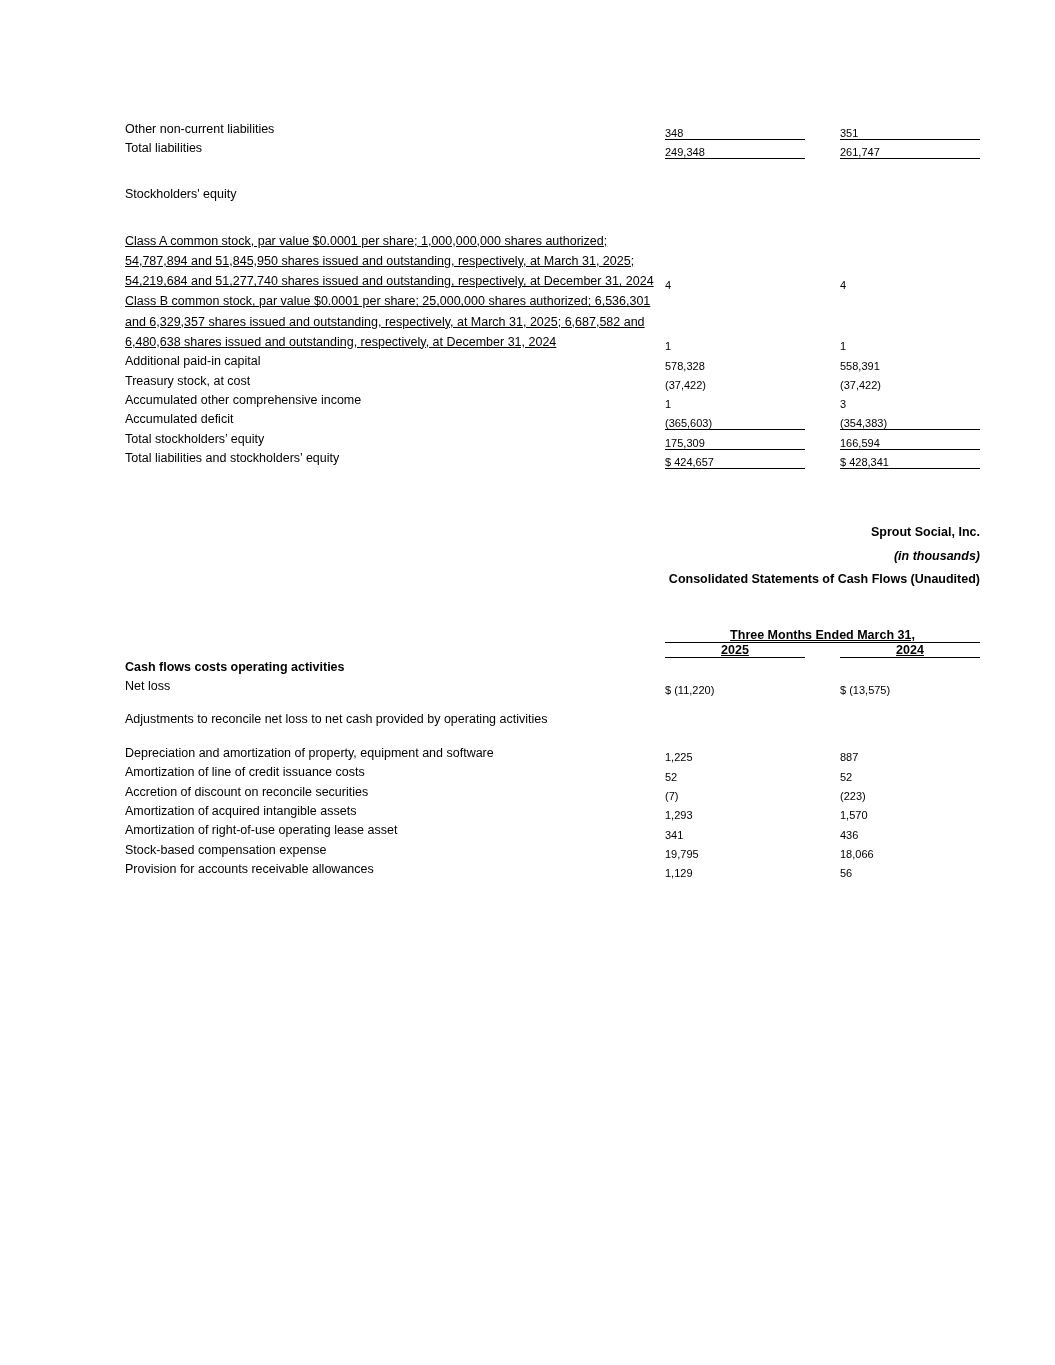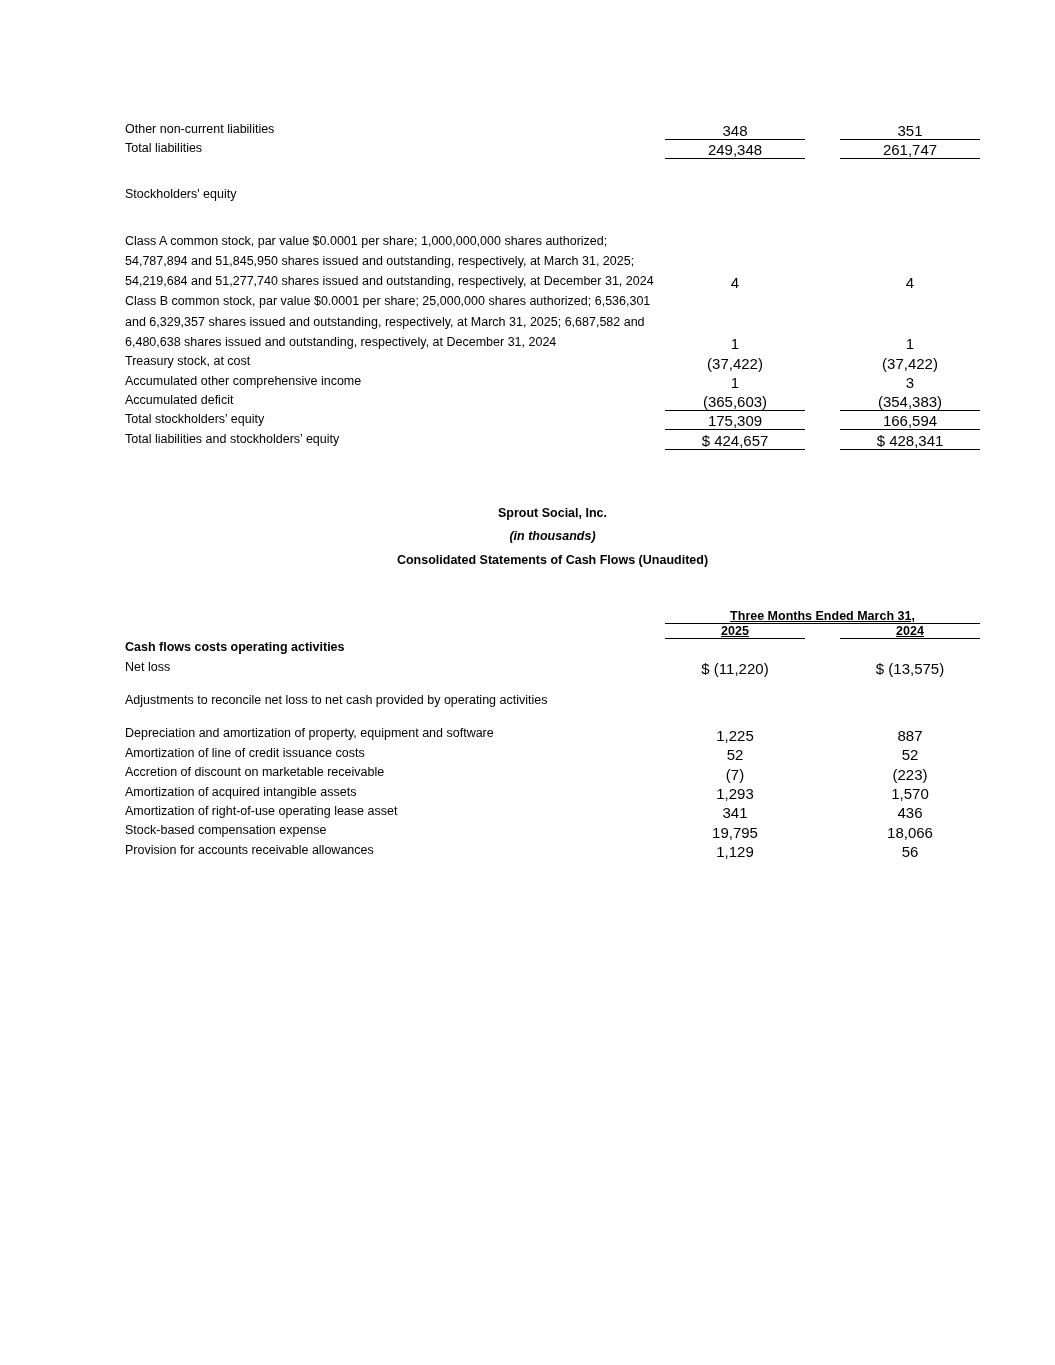--- a/index.html
+++ b/index.html
@@ -35,53 +35,53 @@
   .c-num   { width: 140px; }
   .c-gap2  { width: 35px; }
   .c-num2  { width: 140px; }
 
   .label {
     padding: 8px 0 7px 0;
     line-height: 1.55;
     font-size: 12.5px;
   }
   .num {
-    text-align: center;
+    text-align: left;
     padding: 8px 4px 7px 0;
-    font-size: 15px;
+    font-size: 11px;
     white-space: nowrap;
   }
   .bold { font-weight: bold; }
 
   .spacer-row td { height: 26px; }
   .spacer-sm td { height: 14px; }
 
   .section-title {
-    text-align: center;
+    text-align: right;
     font-weight: bold;
     font-size: 12.5px;
     line-height: 1.9;
   }
   .section-title.italic {
     font-style: italic;
   }
   .head-block {
     margin-top: 52px;
     margin-bottom: 10px;
   }
   .colhead {
     text-align: center;
     font-weight: bold;
     font-size: 12.5px;
     padding: 6px 0 5px 0;
     text-decoration: underline;
   }
   .underline-cell { border-bottom: 1px solid #000; }
   .nowrap { white-space: nowrap; }
-  .multiline { line-height: 1.62; }
+  .multiline { line-height: 1.62; text-decoration: underline; }
 </style>
 </head>
 <body>
 
 <div class="page">
 
   <table class="fin">
     <colgroup>
       <col class="c-label">
         <col class="c-gap">
@@ -123,20 +123,27 @@
         <td class="num">4</td>
         <td></td>
         <td class="num">4</td>
       </tr>
       <tr>
         <td class="label multiline">Class B common stock, par value $0.0001 per share; 25,000,000 shares authorized; 6,536,301 and 6,329,357 shares issued and outstanding, respectively, at March 31, 2025; 6,687,582 and 6,480,638 shares issued and outstanding, respectively, at December 31, 2024</td>
         <td></td>
         <td class="num">1</td>
         <td></td>
         <td class="num">1</td>
+      </tr>
+      <tr>
+        <td class="label">Additional paid-in capital</td>
+        <td></td>
+        <td class="num">578,328</td>
+        <td></td>
+        <td class="num">558,391</td>
       </tr>
       <tr>
         <td class="label">Treasury stock, at cost</td>
         <td></td>
         <td class="num">(37,422)</td>
         <td></td>
         <td class="num">(37,422)</td>
       </tr>
       <tr>
         <td class="label">Accumulated other comprehensive income</td>
@@ -235,21 +242,21 @@
         <td class="num">887</td>
       </tr>
       <tr>
         <td class="label">Amortization of line of credit issuance costs</td>
         <td></td>
         <td class="num">52</td>
         <td></td>
         <td class="num">52</td>
       </tr>
       <tr>
-        <td class="label">Accretion of discount on marketable receivable</td>
+        <td class="label">Accretion of discount on reconcile securities</td>
         <td></td>
         <td class="num">(7)</td>
         <td></td>
         <td class="num">(223)</td>
       </tr>
       <tr>
         <td class="label">Amortization of acquired intangible assets</td>
         <td></td>
         <td class="num">1,293</td>
         <td></td>

